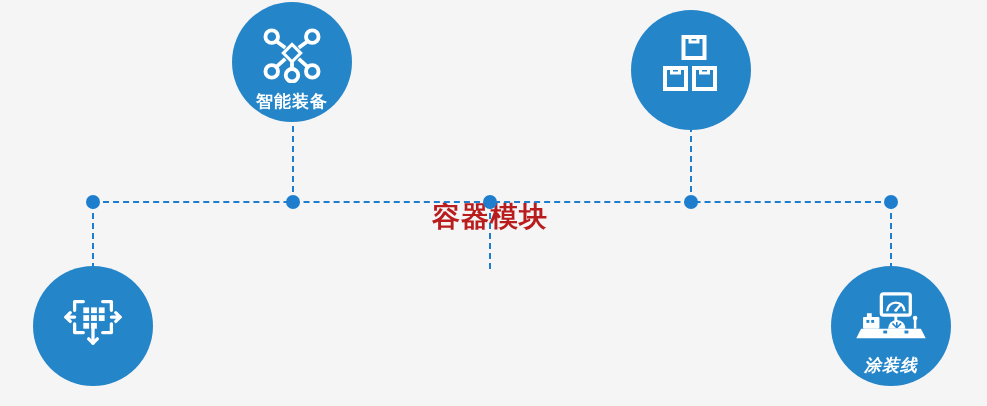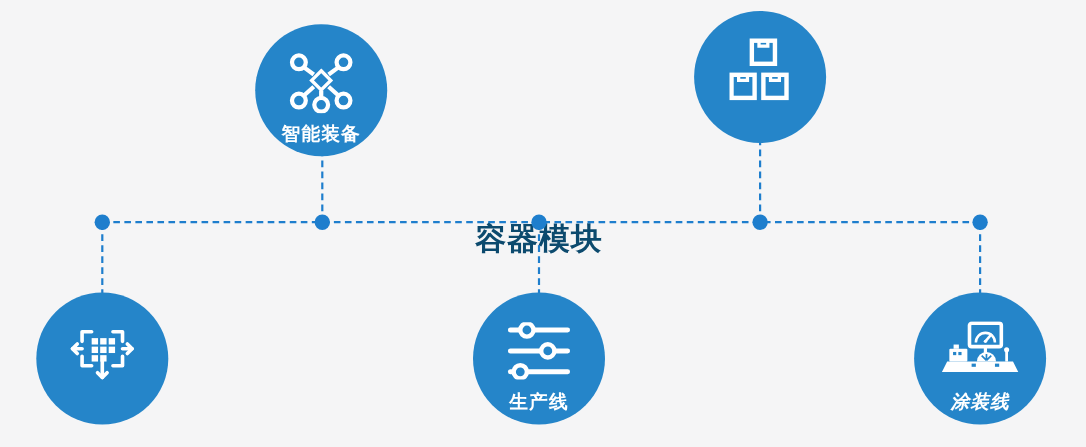--- a/index.html
+++ b/index.html
@@ -15,21 +15,21 @@
     overflow: hidden;
   }
   .watermark {
     position: absolute;
     left: 420px;
     top: 198px;
     width: 140px;
     text-align: center;
     font-size: 28px;
     font-weight: bold;
-    color: #0c4a6e;
+    color: #b91c1c;
     letter-spacing: 1px;
     z-index: 1;
     user-select: none;
   }
   .h-connector {
     position: absolute;
     left: 93px;
     top: 201px;
     width: 798px;
     height: 0;
@@ -62,21 +62,21 @@
   .d5 { left: 884px; top: 195px; }
   .circle {
     position: absolute;
     width: 120px;
     height: 120px;
     border-radius: 50%;
     background: #2585c9;
     z-index: 4;
     cursor: pointer;
   }
-  .c-smart      { left: 232px; top: 22px; }
+  .c-smart      { left: 232px; top: 2px; }
   .c-warehouse  { left: 631px; top: 10px; }
   .c-logistics  { left: 33px;  top: 266px; }
   .c-production { left: 430px; top: 266px; }
   .c-coating    { left: 831px; top: 266px; font-style: italic; }
   .circle .icon-wrap {
     position: absolute;
     top: 24px;
     left: 0;
     width: 120px;
     height: 58px;
@@ -170,33 +170,20 @@
           <rect x="22" y="27" width="6" height="6"></rect>
             <rect x="30" y="27" width="6" height="6"></rect>
             <rect x="38" y="27" width="6" height="6"></rect>
           <rect x="22" y="35" width="6" height="6"></rect>
             <rect x="30" y="35" width="6" height="6"></rect>
         </g>
       </svg>
     </div>
   </div>
 
-  <div class="circle c-production">
-    <div class="icon-wrap">
-      <svg width="58" height="52" viewBox="0 0 58 52" fill="none" stroke="#ffffff" stroke-width="4.5" stroke-linecap="round">
-        <path d="M3,7 H55"></path>
-        <circle cx="18" cy="7" r="6" fill="#2585c9" stroke-width="4"></circle>
-        <path d="M3,26 H55"></path>
-        <circle cx="37" cy="26" r="6" fill="#2585c9" stroke-width="4"></circle>
-        <path d="M3,45 H55"></path>
-        <circle cx="12" cy="45" r="6" fill="#2585c9" stroke-width="4"></circle>
-      </svg>
-    </div>
-    <div class="label">生产线</div>
-  </div>
 
   <div class="circle c-coating">
     <div class="icon-wrap">
       <svg width="74" height="54" viewBox="0 0 76 56" fill="none">
         <rect x="28" y="2" width="30" height="22" rx="2" stroke="#ffffff" stroke-width="3.4"></rect>
         <path d="M34,20 A9,9 0 0 1 52,20" stroke="#ffffff" stroke-width="2.4"></path>
         <path d="M43,19 L49,12" stroke="#ffffff" stroke-width="2.4"></path>
         <circle cx="43" cy="19" r="1.6" fill="#ffffff"></circle>
         <path d="M43,24 V32" stroke="#ffffff" stroke-width="3"></path>
         <rect x="13" y="22" width="5" height="4" fill="#ffffff"></rect>

